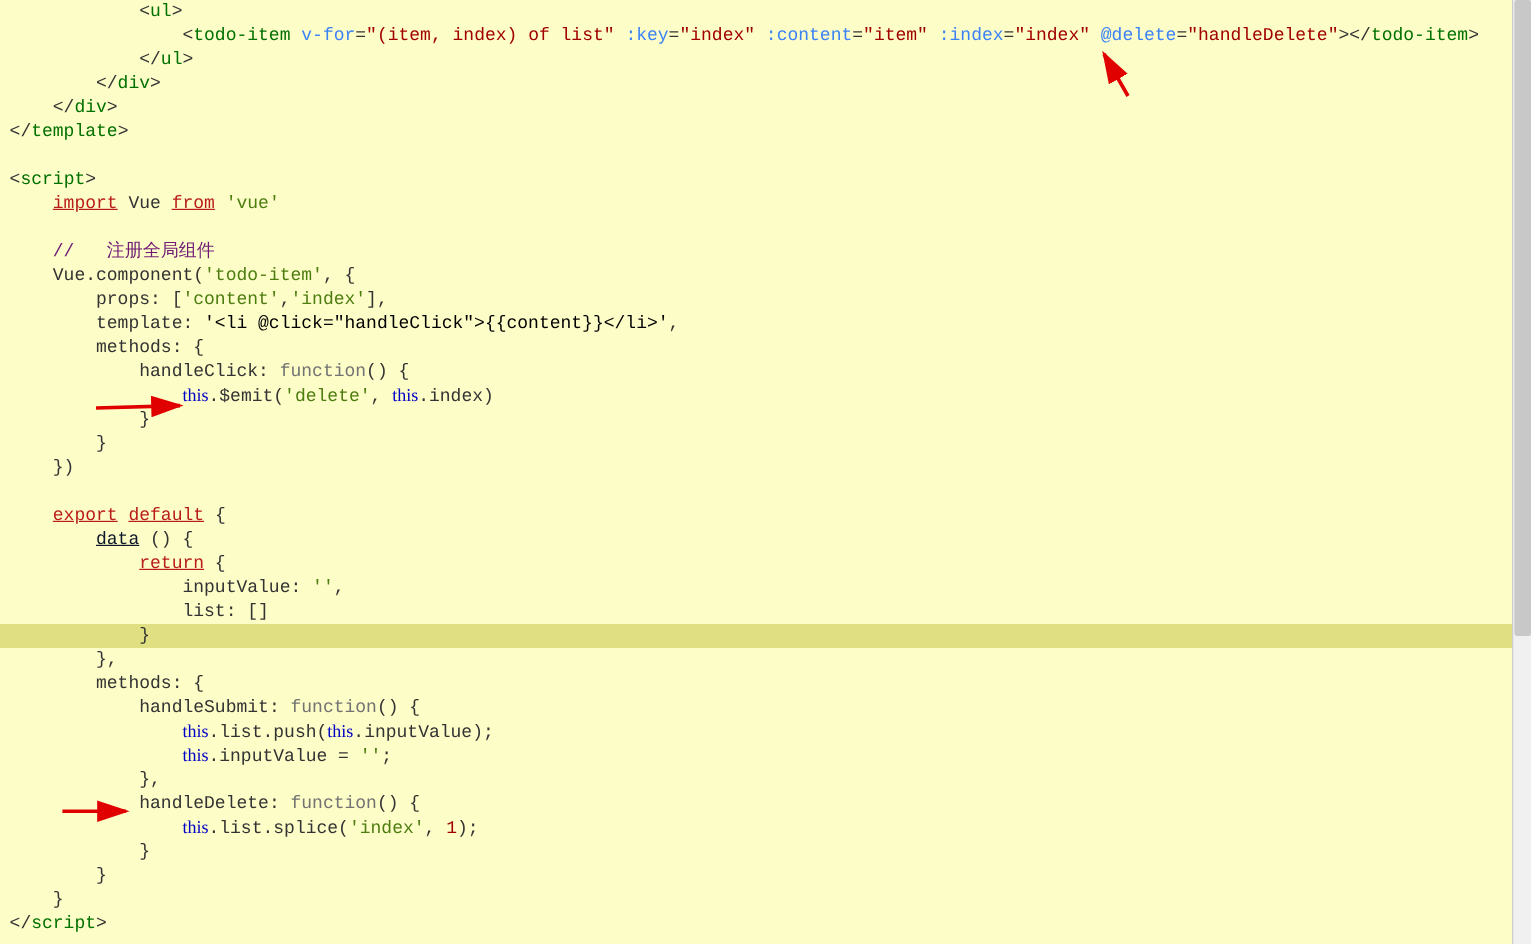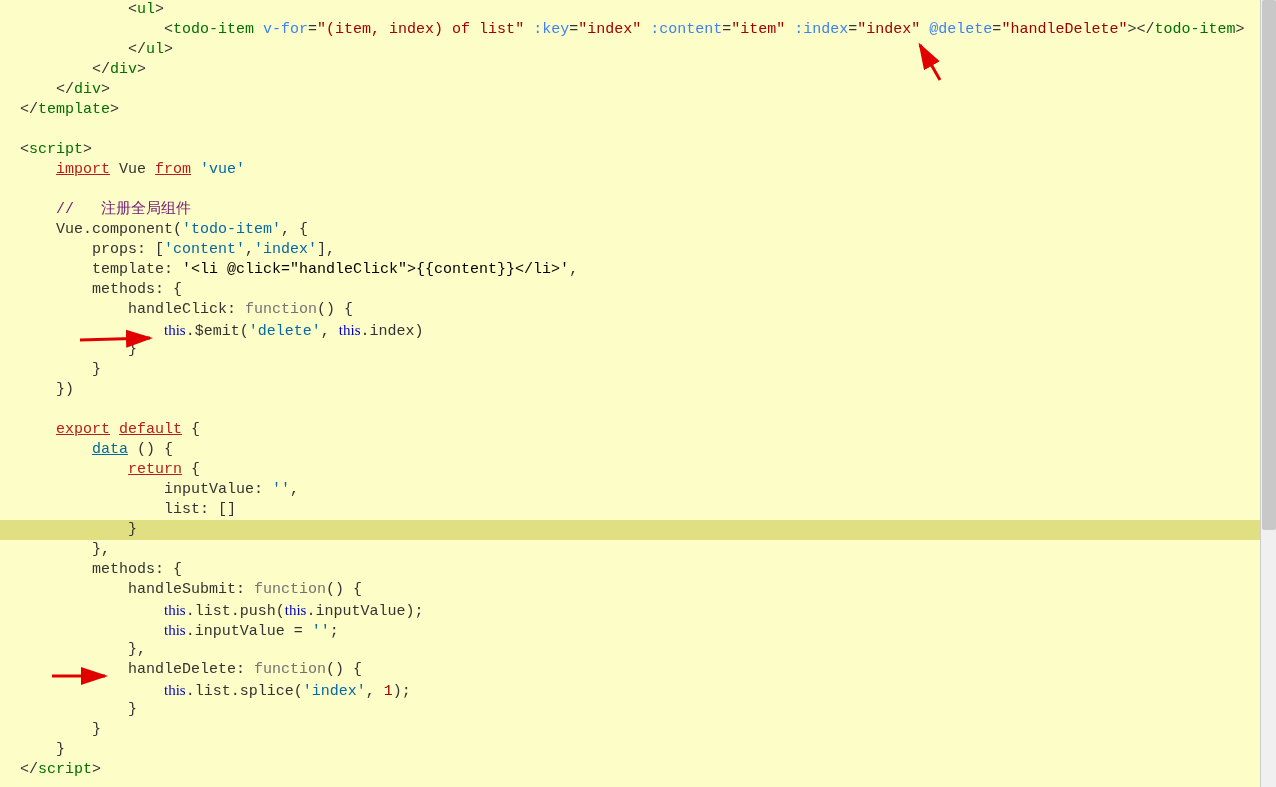--- a/index.html
+++ b/index.html
@@ -15,21 +15,21 @@
   }
   .code-area {
     width: 1260px;
     height: 787px;
     overflow: hidden;
     padding: 0;
     white-space: pre;
   }
   .code-line {
     height: 20px;
-    padding-left: 20px;
+    padding-left: 8px;
   }
   .hl-line {
     background: #e0e082;
   }
   .scrollbar {
     position: absolute;
     right: 0;
     top: 0;
     width: 16px;
     height: 787px;
@@ -44,25 +44,25 @@
     height: 530px;
     background: #c8c8c8;
     border-radius: 2px;
   }
   .tag { color: #007000; }
   .attr { color: #3b82f6; }
   .val { color: #a00000; }
   .punc { color: #333; }
   .func { color: #737373; }
   .ident { color: #333; text-align: center; }
-  .string { color: #0369a1; }
+  .string { color: #4d7c0f; }
   .num { color: #a00000; }
   .comment { color: #701a75; }
   .thiskey { color: #0000c8; font-family: Liberation Serif, serif; }
-  .propname { color: #0369a1; text-decoration: underline; }
+  .propname { color: #0f172a; text-decoration: underline; }
   .tmplstr { color: #000000; }
   .kwgreen { color: #b91c1c; text-decoration: underline; }
   svg.annotation {
     position: absolute;
     pointer-events: none;
     overflow: visible;
   }
 </style>
 </head>
 <body>

